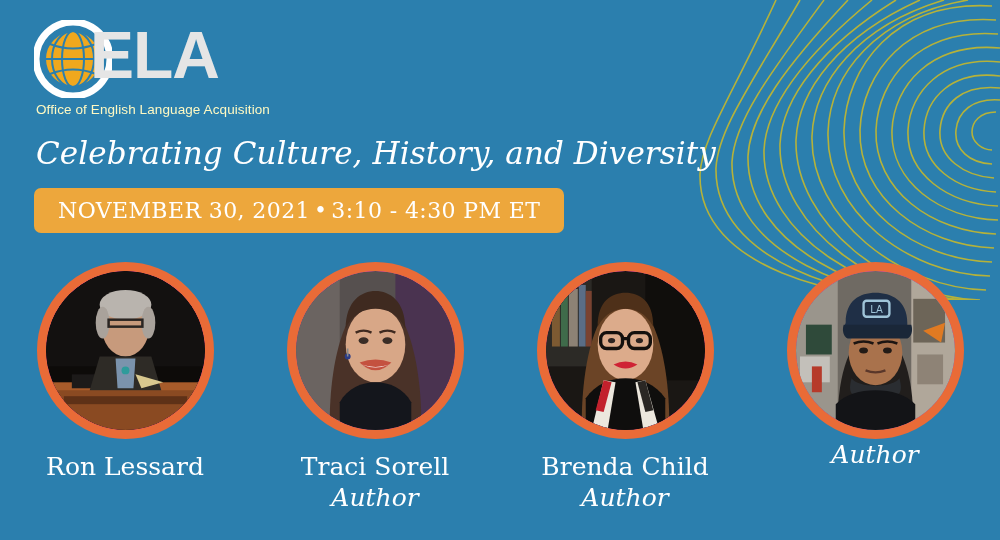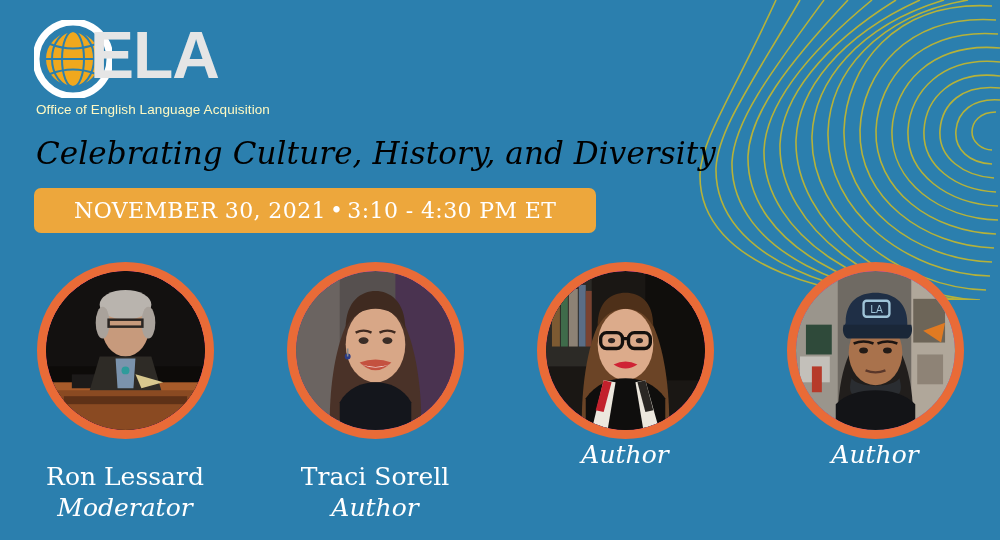--- a/index.html
+++ b/index.html
@@ -69,35 +69,35 @@
     line-height:50px;
     letter-spacing:0.2px;
     white-space:nowrap;
   }
   #headline .line { display:block; }
 
   
   #subtitle {
     position:absolute;
     left:36px; top:133px;
-    color:#000000;
+    color:#ffffff;
     font-family:"DejaVu Serif", serif;
     font-style:italic;
     font-size:31px;
     line-height:40px;
     letter-spacing:0.1px;
     white-space:nowrap;
   }
 
   
   #date-banner {
     position:absolute;
     left:34px; top:188px;
     height:45px;
-    padding:0 40px;
+    padding:0 24px;
     display:flex;
     align-items:center;
     background:#eda73c;
     border-radius:7px;
     color:#ffffff;
     font-family:"DejaVu Serif", serif;
     font-size:22px;
     letter-spacing:0.4px;
     white-space:nowrap;
   }
@@ -123,21 +123,21 @@
     background:#ec4899;
   }
   .portrait-photo {
     position:absolute;
     inset:0;
     border-radius:50%;
     overflow:hidden;
   }
   .portrait-photo svg { display:block; width:100%; height:100%; }
   .speaker-name {
-    margin-top:22px;
+    margin-top:12px;
     color:#ffffff;
     font-family:"DejaVu Serif", serif;
     font-size:25px;
     line-height:31px;
     white-space:nowrap;
   }
   .speaker-role {
     color:#ffffff;
     font-family:"DejaVu Serif", serif;
     font-style:italic;
@@ -222,21 +222,20 @@
             <ellipse cx="103" cy="52" rx="7" ry="16" fill="#a9a29b"></ellipse>
             <rect x="63" y="49" width="34" height="7" fill="none" stroke="#2a2522" stroke-width="2.5"></rect>
             <path d="M54,86 L106,86 L116,120 L44,120 Z" fill="#2e2b26"></path>
             <path d="M70,88 L90,88 L88,118 L72,118 Z" fill="#7b93ac"></path>
             <circle cx="80" cy="100" r="4" fill="#2e9b9b"></circle>
             <path d="M90,104 L118,112 L96,118 Z" fill="#d8c88f"></path>
           </svg>
         </div>
       </div>
       <div class="speaker-name">Ron Lessard</div>
-      <div class="speaker-role">Moderator</div>
     </div>
 
     <div class="speaker">
       <div class="portrait-ring">
         <div class="portrait-photo">
           <svg viewBox="0 0 160 160" aria-hidden="true">
             <rect width="160" height="160" fill="#56504f"></rect>
             <rect x="100" y="0" width="60" height="160" fill="#4a3350"></rect>
             <rect x="0" y="0" width="44" height="160" fill="#6b6461"></rect>
             <path d="M34,150 C34,96 48,28 80,28 C112,28 126,96 126,150 Z" fill="#4a3228"></path>
@@ -283,20 +282,21 @@
             <ellipse cx="94" cy="70" rx="3.6" ry="2.6" fill="#2c2320"></ellipse>
             <path d="M68,94 Q80,88 92,94 Q80,102 68,94 Z" fill="#cf2334"></path>
             <path d="M40,128 C50,114 64,108 80,108 C96,108 110,114 120,128 L120,160 L40,160 Z" fill="#0f0e0d"></path>
             <path d="M58,110 L46,160 L62,160 L70,112 Z" fill="#ece7dd"></path>
             <path d="M58,110 L50,140 L58,142 L66,112 Z" fill="#c2212c"></path>
             <path d="M100,110 L114,160 L98,160 L90,112 Z" fill="#ece7dd"></path>
             <path d="M100,110 L108,140 L100,142 L92,112 Z" fill="#2a2724"></path>
           </svg>
         </div>
       </div>
+      <div class="speaker-name">Brenda Child</div>
       <div class="speaker-role">Author</div>
     </div>
 
     <div class="speaker">
       <div class="portrait-ring">
         <div class="portrait-photo">
           <svg viewBox="0 0 160 160" aria-hidden="true">
             <rect width="160" height="160" fill="#6f6a63"></rect>
             <rect x="0" y="0" width="42" height="160" fill="#9a958c"></rect>
             <rect x="116" y="0" width="44" height="160" fill="#b0a79a"></rect>

